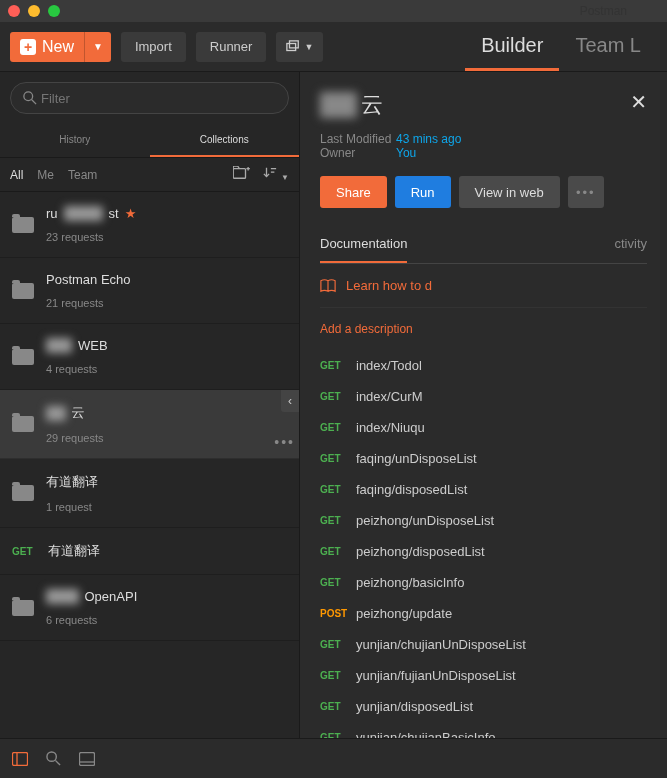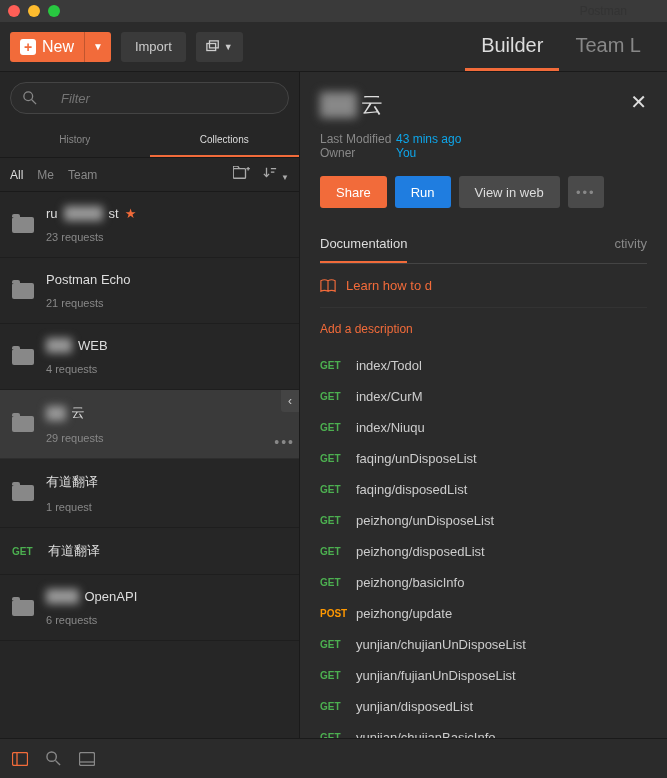--- a/index.html
+++ b/index.html
@@ -64,21 +64,21 @@
     .right-tab { padding: 16px 16px; display:flex; align-items:center; font-size:20px; color:#888; cursor:pointer; height:100%; border-bottom:3px solid transparent;}
     .right-tab.active { color:#ddd; border-bottom-color:#f26b3a; }
     
     .main { display: flex; height: calc(100% - 72px - 40px); }
     .sidebar { width: 300px; background:#262626; display:flex; flex-direction:column; border-right:1px solid #1a1a1a;}
     .filter-wrap { padding:10px; }
     .filter {
       width:100%; height:32px; background:#2b2b2b; border:1px solid #444; border-radius:16px;
       display:flex; align-items:center; padding:0 12px; color:#888;
     }
-    .filter input { background:none; border:none; color:#fca5a5; font-size:13px; outline:none; flex:1; margin-left:24px;font-style:italic;}
+    .filter input { background:none; border:none; color:#fca5a5; font-size:13px; outline:none; flex:1; margin-left:4px;}
     .sidebar-tabs { display:flex; border-bottom:1px solid #1a1a1a; }
     .sidebar-tab { flex:1; text-align:center; padding:10px 0; color:#888; cursor:pointer; border-bottom:2px solid transparent; font-size:10px;}
     .sidebar-tab.active { color:#ddd; border-bottom-color:#f26b3a; }
     .sidebar-sub { display:flex; align-items:center; padding:8px 10px; border-bottom:1px solid #1a1a1a; font-size:12px;}
     .sub-item { margin-right:14px; color:#888; cursor:pointer;}
     .sub-item.active { color:#ddd; }
     .sub-spacer { flex:1; }
     .sub-icon { color:#aaa; margin-left:12px; cursor:pointer; font-size:14px;}
     
     .collection-list { flex:1; overflow-y:auto; }
@@ -155,20 +155,21 @@
 
 <div class="toolbar">
   <div class="new-btn">
     <div class="new-btn-main">
       <span class="new-btn-plus">+</span>
       <span>New</span>
     </div>
     <div class="new-btn-dd">▼</div>
   </div>
   <div class="tb-btn">Import</div>
+  <div class="tb-btn">Runner</div>
   <div class="tb-btn" style="padding:0 10px;">
     <svg width="14" height="14" viewBox="0 0 16 16">
         <rect x="1" y="4" width="10" height="8" fill="none" stroke="currentColor" stroke-width="1.5"></rect>
         <rect x="4" y="1" width="10" height="8" fill="none" stroke="currentColor" stroke-width="1.5"></rect>
       </svg>
     <span style="font-size:9px; margin-left:4px;">▼</span>
   </div>
   <div class="tb-spacer"></div>
   <div class="right-tabs">
     <div class="right-tab active">Builder</div>

